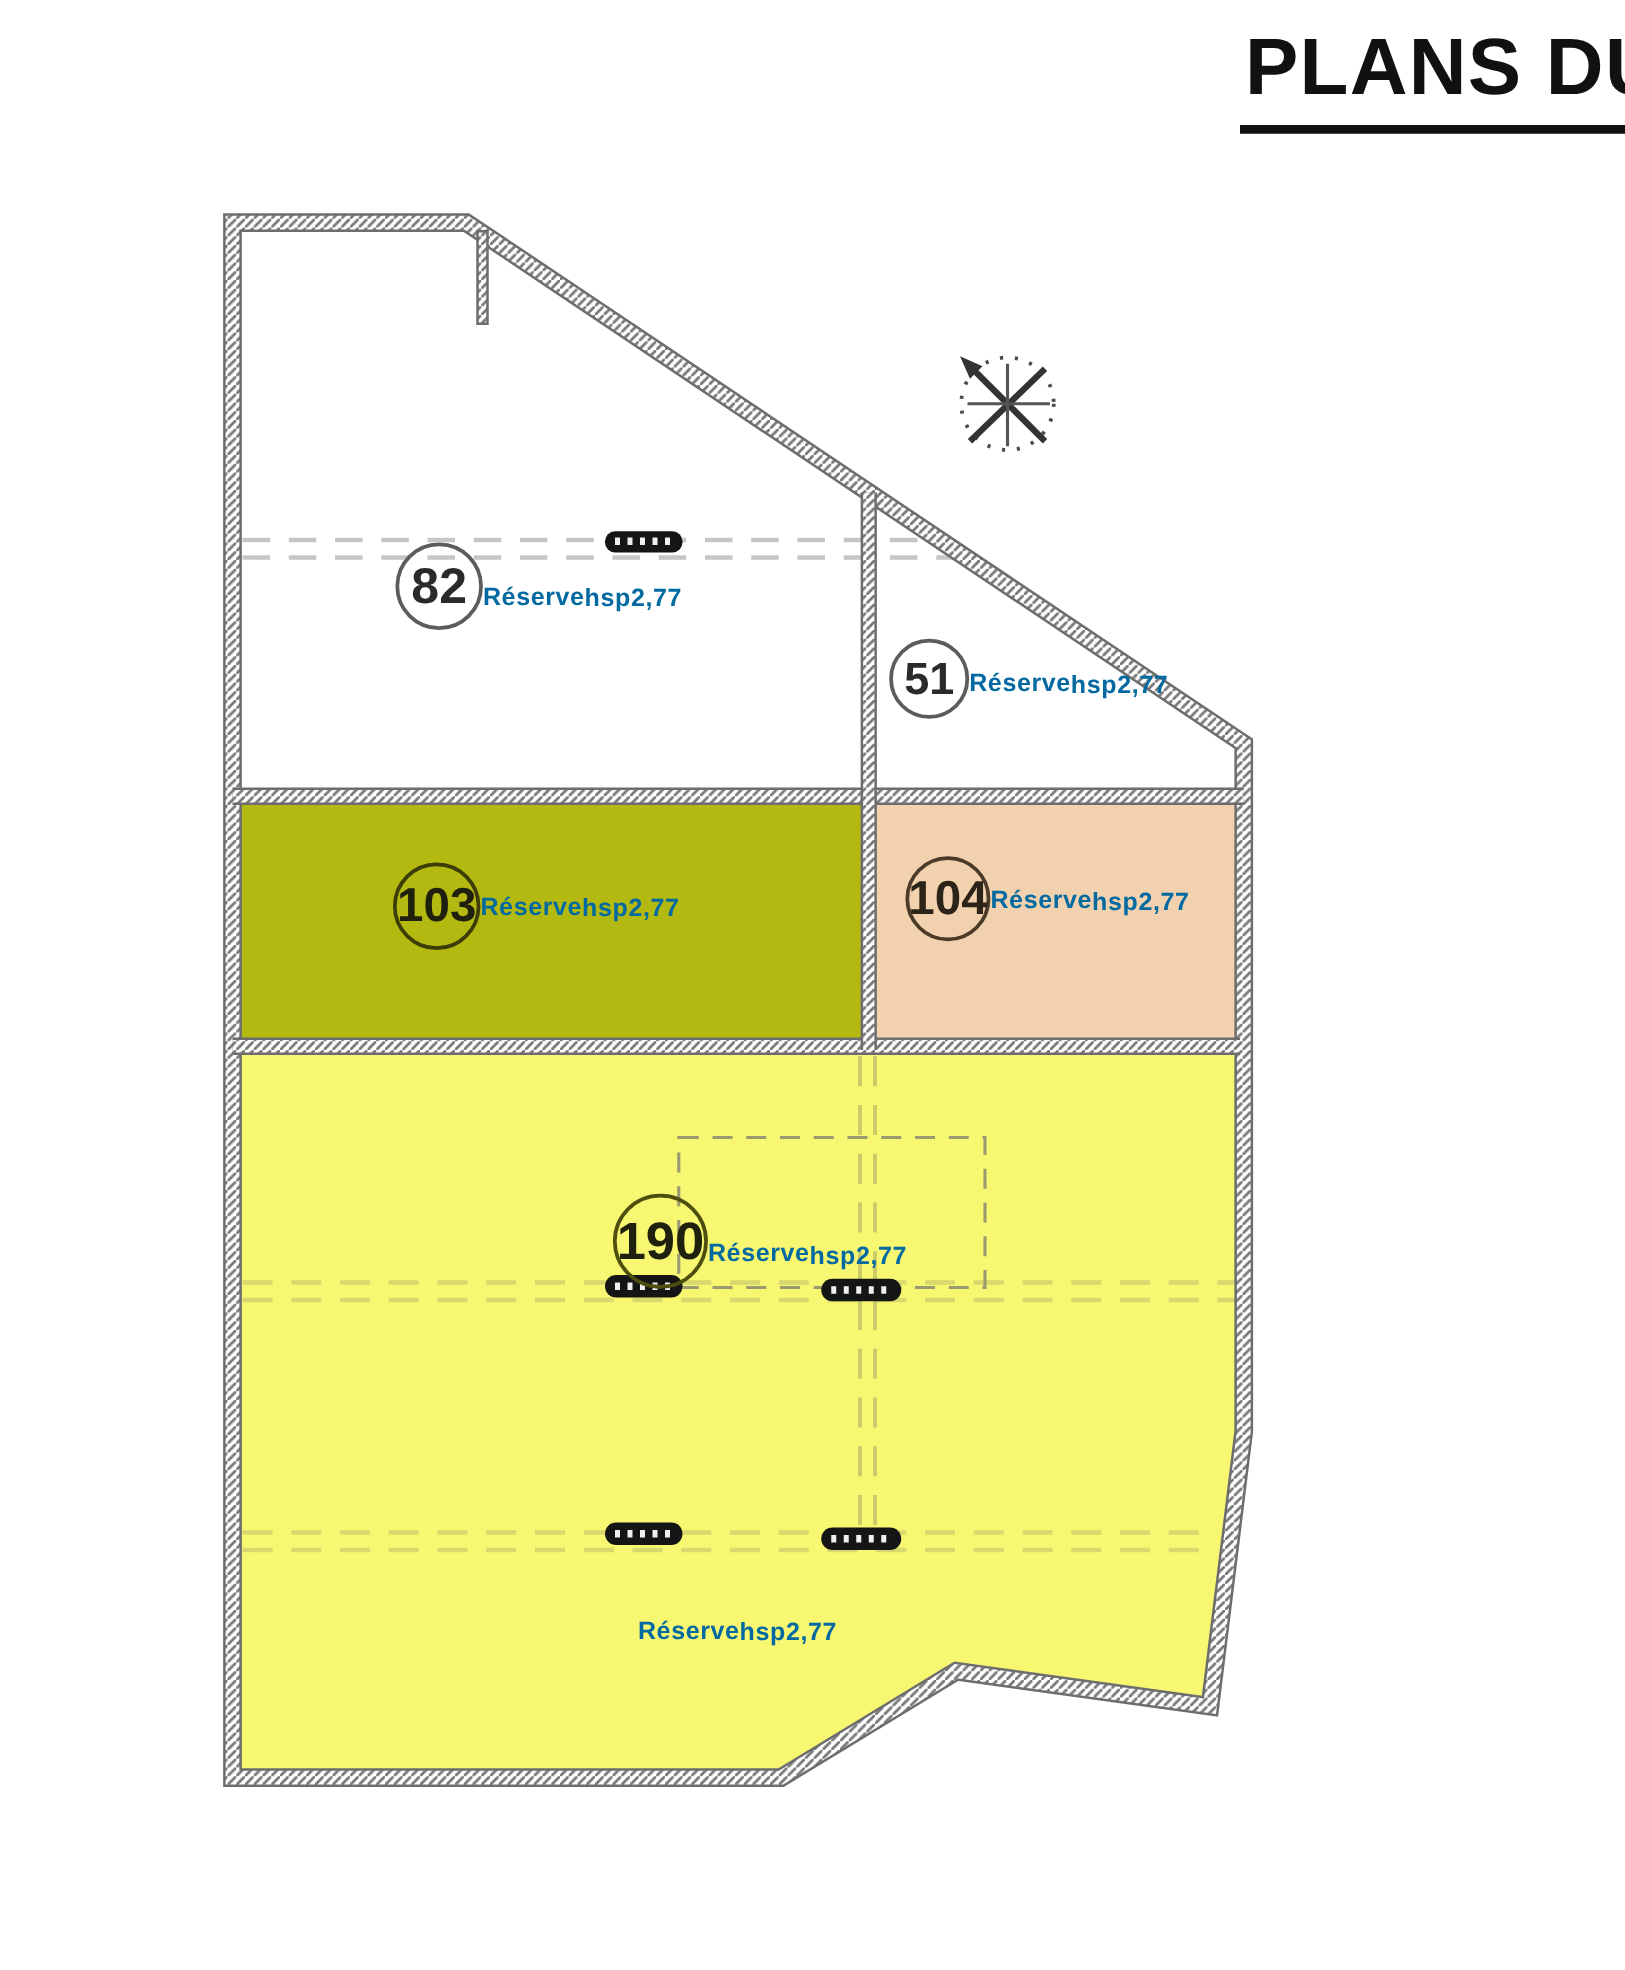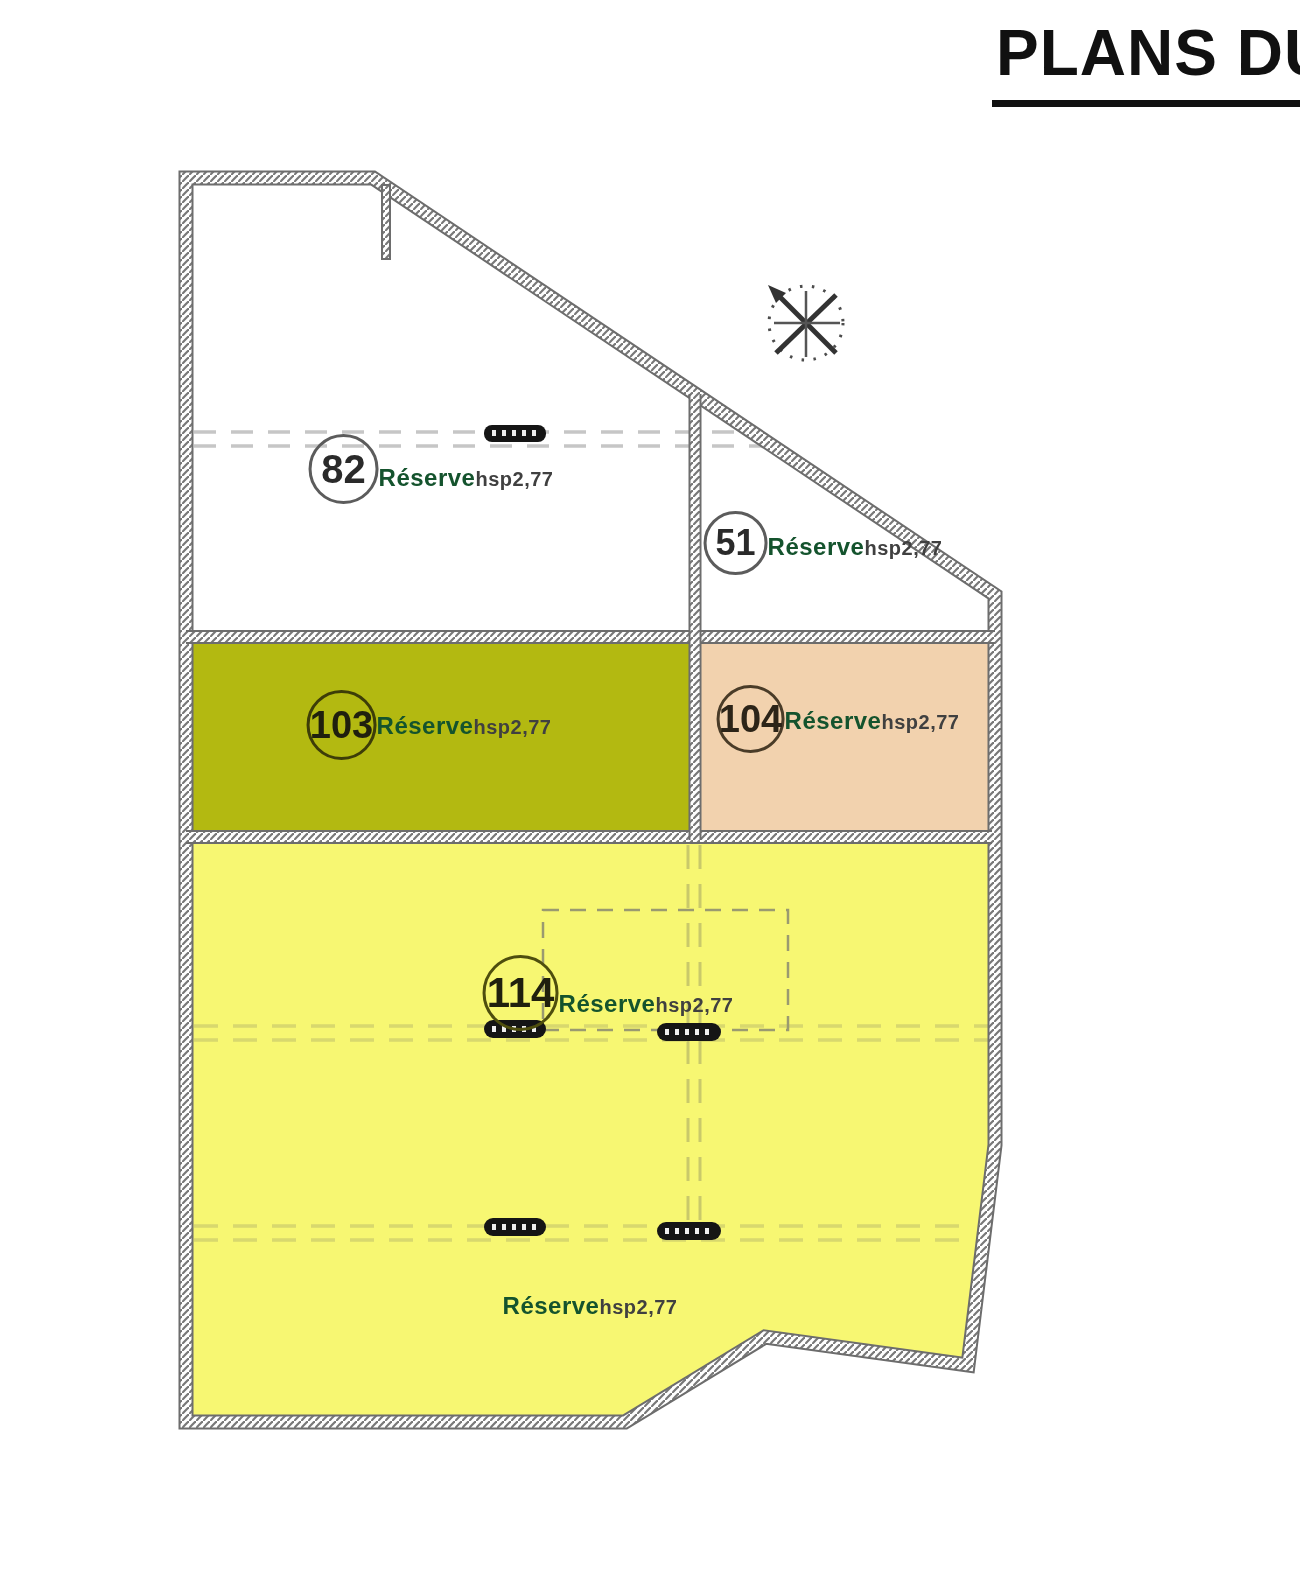--- a/index.html
+++ b/index.html
@@ -13,22 +13,22 @@
 
   
   .footer{position:absolute;left:535px;top:1480px;transform:translateX(-50%);
           font-size:46px;font-weight:800;color:#1d2420;letter-spacing:2px;white-space:nowrap;}
 
   
   .room-label{position:absolute;transform:translateX(-50%);display:flex;flex-direction:row;
               align-items:center;text-align:center;}
   .room-label .circle{border:3px solid #4a4a38;border-radius:50%;display:flex;align-items:center;
                       justify-content:center;font-weight:700;color:#20200e;background:transparent;}
-  .room-label .room-name{font-size:24px;font-weight:700;color:#14532d;letter-spacing:0.5px;}
-  .room-label .room-hsp{font-size:20px;font-weight:700;color:#404040;margin-top:3px;letter-spacing:0.5px;}
+  .room-label .room-name{font-size:20px;font-weight:700;color:#0369a1;letter-spacing:0.5px;}
+  .room-label .room-hsp{font-size:20px;font-weight:700;color:#0369a1;margin-top:3px;letter-spacing:0.5px;}
 
   .rl-82  {left:431px;top:434px;}
   .rl-82 .circle {width:64px;height:64px;font-size:40px;margin-bottom:18px;border-color:#5c5c5c;color:#2a2a2a;}
   .rl-83  {left:823px;top:511px;}
   .rl-83 .circle {width:58px;height:58px;font-size:36px;margin-bottom:8px;border-color:#5c5c5c;color:#2a2a2a;}
   .rl-103 {left:429px;top:690px;}
   .rl-103 .circle{width:64px;height:64px;font-size:38px;margin-bottom:2px;border-color:#3d3d08;}
   .rl-104 {left:838px;top:685px;}
   .rl-104 .circle{width:62px;height:62px;font-size:38px;margin-bottom:3px;border-color:#4a3c28;color:#2c2418;}
   .rl-114 {left:608px;top:955px;}
@@ -132,21 +132,21 @@
     <div class="room-hsp">hsp2,77</div>
   </div>
 
   <div class="room-label rl-104">
     <div class="circle">104</div>
     <div class="room-name">Réserve</div>
     <div class="room-hsp">hsp2,77</div>
   </div>
 
   <div class="room-label rl-114">
-    <div class="circle">114</div>
+    <div class="circle">190</div>
     <div class="room-name">Réserve</div>
     <div class="room-hsp">hsp2,77</div>
   </div>
 
   <div class="room-label rl-south">
     <div class="room-name">Réserve</div>
     <div class="room-hsp">hsp2,77</div>
   </div>
 
 

